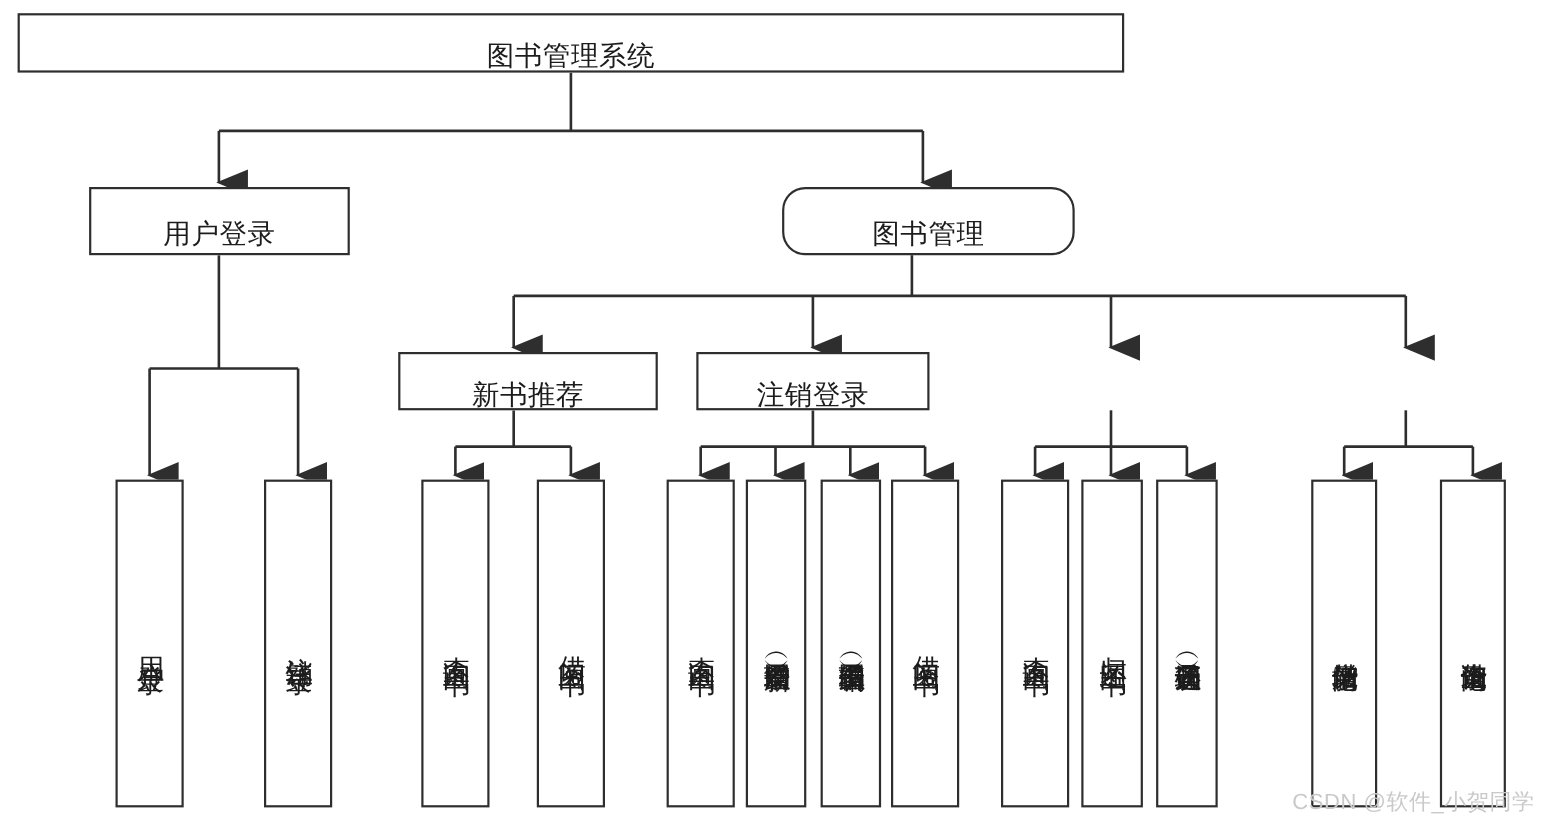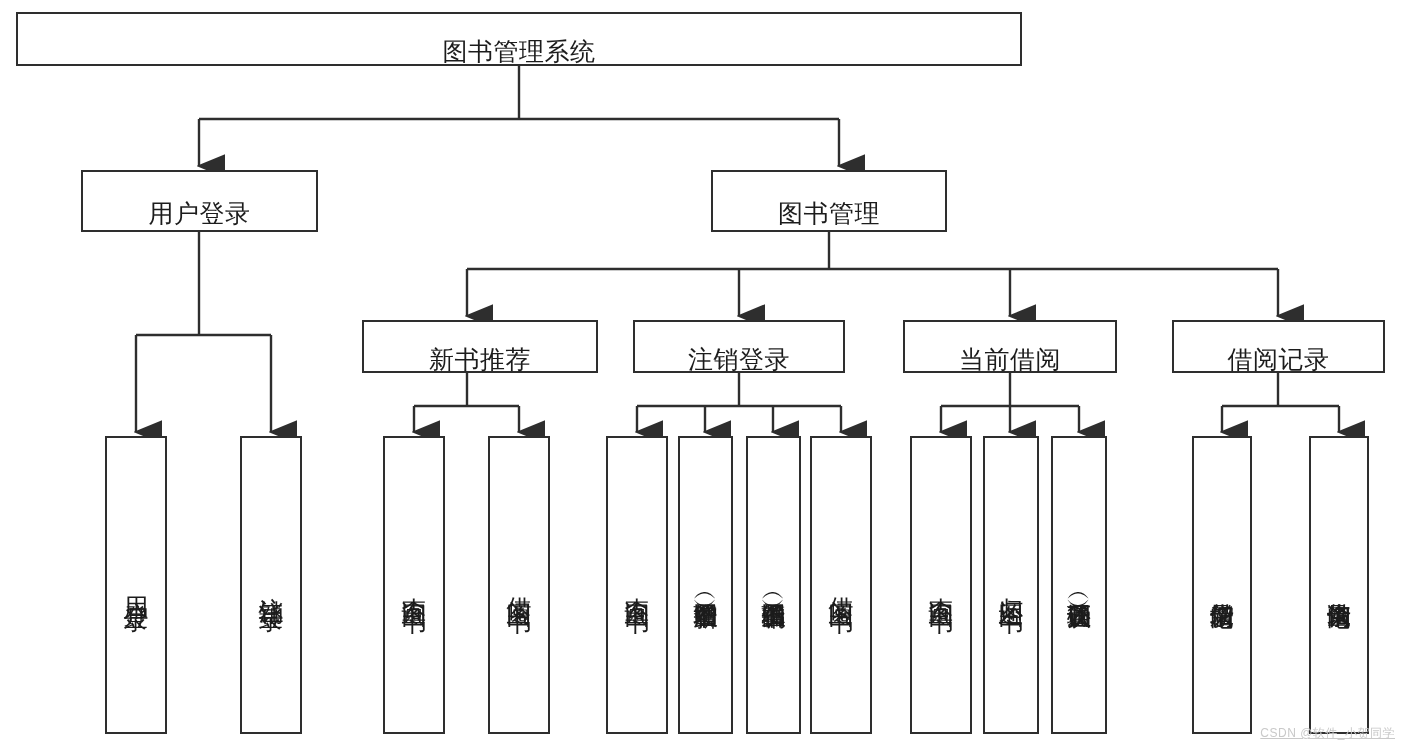--- a/index.html
+++ b/index.html
@@ -70,26 +70,25 @@
     letter-spacing: 0.5px;
   }
   .node.vert.tighter .lbl {
     font-size: 24px;
     letter-spacing: 0px;
   }
   #watermark {
     position: absolute;
     right: 10px;
     bottom: 5px;
-    font-size: 12px;
+    font-size: 20px;
     color: #c9c9c9;
     letter-spacing: 0.5px;
     z-index: 5;
     white-space: nowrap;
-    text-decoration: underline;
   }
 </style>
 </head>
 <body>
 
 <div id="canvas">
 
   <svg id="wires" viewBox="0 0 1405 747" width="1405" height="747" xmlns="http://www.w3.org/2000/svg">
     <defs>
       <marker id="ah" viewBox="0 0 10 12" refX="5" refY="11" markerWidth="10" markerHeight="12" orient="auto-start-reverse">
@@ -142,39 +141,33 @@
   </svg>
 
   <div class="node root horiz" style="left:16px; top:12px; width:1006px; height:54px;">
     <span class="lbl">图书管理系统</span>
   </div>
 
   <div class="node horiz" style="left:81px; top:170px; width:237px; height:62px;">
     <span class="lbl">用户登录</span>
   </div>
 
-  <div class="node horiz" style="left:711px; top:170px; width:236px; height:62px;">
+  <div class="node horiz" style="left:711px; top:170px; width:266px; height:62px;border-radius:21px;">
     <span class="lbl">图书管理</span>
   </div>
 
   <div class="node horiz" style="left:362px; top:320px; width:236px; height:53px;">
     <span class="lbl">新书推荐</span>
   </div>
 
   <div class="node horiz" style="left:633px; top:320px; width:212px; height:53px;">
     <span class="lbl">注销登录</span>
   </div>
 
-  <div class="node horiz" style="left:903px; top:320px; width:214px; height:53px;">
-    <span class="lbl">当前借阅</span>
-  </div>
-
-  <div class="node horiz" style="left:1172px; top:320px; width:213px; height:53px;">
-    <span class="lbl">借阅记录</span>
-  </div>
+
 
   <div class="node vert" style="left:105px; top:436px; width:62px; height:298px;">
     <span class="lbl">用户登录</span>
   </div>
 
   <div class="node vert" style="left:240px; top:436px; width:62px; height:298px;">
     <span class="lbl">注销登录</span>
   </div>
 
   <div class="node vert" style="left:383px; top:436px; width:62px; height:298px;">

